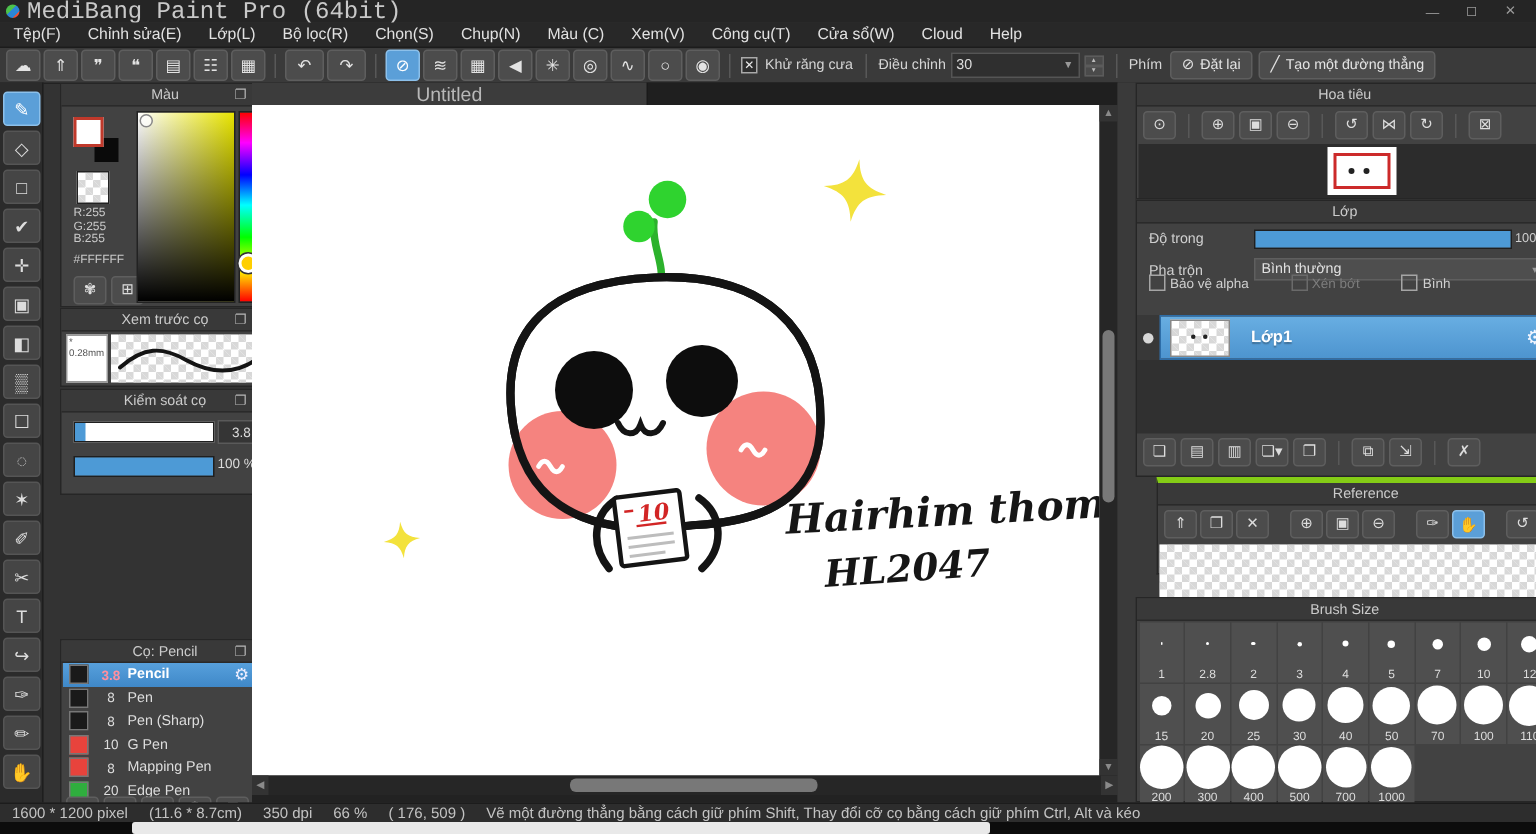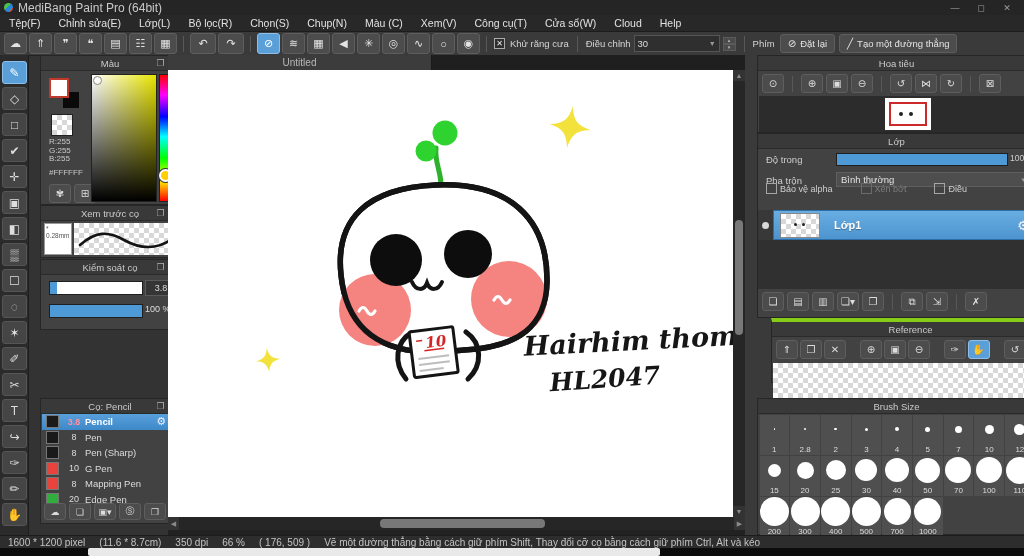--- a/index.html
+++ b/index.html
@@ -4,21 +4,21 @@
 <style>
   html,body{margin:0;padding:0;}
   body{width:1024px;height:556px;position:relative;overflow:hidden;
        font-family:"Liberation Sans","DejaVu Sans",sans-serif;
        background:#333;color:#ddd;-webkit-font-smoothing:antialiased;}
   .abs{position:absolute;}
   
   #titlebar{left:0;top:0;width:1024px;height:15px;background:#252525;display:flex;align-items:center;}
   #app-icon{width:9px;height:9px;border-radius:50%;margin:0 5px 0 4px;
             background:linear-gradient(135deg,#4cc24c 0 40%,#2b86d6 40% 75%,#e8503a 75%);}
-  #title-text{font-size:12px;color:#c9c9c9;}
+  #title-text{font-size:16px;color:#c9c9c9;font-family:Liberation Mono, monospace;}
   .wctl{width:26px;height:13px;display:flex;align-items:center;justify-content:center;color:#9a9a9a;font-size:9px;}
   #win-controls{margin-left:auto;display:flex;margin-right:4px;}
   
   #menubar{left:0;top:15px;width:1024px;height:16px;background:#282828;display:flex;align-items:center;border-bottom:1px solid #1c1c1c;}
   .mitem{padding:0 9px;font-size:10.5px;color:#e2e2e2;height:16px;display:flex;align-items:center;}
   
   #toolbar{left:0;top:32px;width:1024px;height:23px;background:#3a3a3a;display:flex;align-items:center;border-bottom:1px solid #222;}
   .tbtn{width:21px;height:19px;margin:0 1px;background:#4c4c4c;border:1px solid #5e5e5e;border-radius:3px;
         display:flex;align-items:center;justify-content:center;font-size:11px;color:#e3e3e3;}
   .tbtn.wide{width:24px;}
@@ -69,39 +69,39 @@
   #p-preview{left:28px;top:205px;width:140px;height:53px;}
   #pv-size{left:3px;top:17px;width:28px;height:32px;background:#fff;border:1px solid #999;color:#555;font-size:6.5px;padding:1px;box-sizing:border-box;}
   #pv-stroke{left:33px;top:17px;width:103px;height:32px;}
   
   #p-control{left:28px;top:259px;width:140px;height:71px;}
   .track{position:absolute;height:12px;border:1px solid #1f1f1f;background:#fff;}
   .fill{height:100%;background:#4d9ad6;}
   #ctl-val{left:104px;top:20px;width:30px;height:14px;background:#353535;border:1px solid #5a5a5a;font-size:9px;color:#ddd;display:flex;align-items:center;justify-content:center;}
   #ctl-pct{left:104px;top:44px;font-size:9px;color:#ddd;}
   
-  #p-brush{left:28px;top:398px;width:140px;height:126px;}
+  #p-brush{left:28px;top:426px;width:140px;height:126px;}
   #brush-list{position:absolute;left:1px;top:15px;width:128px;}
   .brow{height:15.5px;display:flex;align-items:center;font-size:9.5px;color:#ddd;position:relative;padding-left:4px;}
   .brow .sw{width:11px;height:11px;border:1px solid #777;margin-right:4px;}
   .brow .bsz{width:22px;text-align:center;font-size:9px;}
   .brow.sel{background:linear-gradient(#57a0dc,#3f88c8);color:#fff;font-weight:bold;}
   .brow.sel .bsz{color:#ff8f9f;}
   .brow .gear{position:absolute;right:4px;font-size:11px;color:#eef;}
   #brush-scroll{position:absolute;right:1px;top:15px;width:10px;height:94px;background:#2c2c2c;}
   #brush-scroll .sb-a{height:9px;font-size:6px;color:#999;text-align:center;line-height:9px;}
   #brush-scroll .sb-t{position:absolute;top:10px;left:1px;width:8px;height:30px;background:#666;border-radius:3px;}
   #brush-scroll .sb-b{position:absolute;bottom:0;width:10px;height:9px;font-size:6px;color:#c66;text-align:center;line-height:9px;}
   #brush-foot{position:absolute;left:3px;bottom:3px;display:flex;gap:3px;}
   .bfbtn{width:20px;height:15px;background:#4c4c4c;border:1px solid #5e5e5e;border-radius:3px;display:flex;align-items:center;justify-content:center;font-size:9px;color:#ddd;}
   
   #canvaszone{left:168px;top:55px;width:577px;height:480px;background:#2a2a2a;}
   #tabbar{position:absolute;left:0;top:0;width:577px;height:15px;background:#1f1f1f;}
   #tab{position:absolute;left:0;top:0;width:263px;height:15px;background:#3c3c3c;border-right:1px solid #1a1a1a;
-       display:flex;align-items:center;justify-content:center;font-size:10px;color:#b8b8b8;}
+       display:flex;align-items:center;justify-content:center;font-size:13px;color:#b8b8b8;}
   #canvas-white{position:absolute;left:0;top:15px;width:565px;height:447px;background:#fff;}
   #vscroll{position:absolute;left:565px;top:15px;width:12px;height:447px;background:#262626;}
   #vscroll .sa{position:absolute;width:12px;height:11px;color:#8a8a8a;font-size:7px;text-align:center;line-height:11px;background:#333;}
   #vthumb{position:absolute;left:2px;top:150px;width:8px;height:115px;background:#787878;border-radius:4px;}
   #hscroll{position:absolute;left:0;top:462px;width:577px;height:13px;background:#262626;}
   #hscroll .sa{position:absolute;top:0;width:11px;height:13px;color:#8a8a8a;font-size:7px;text-align:center;line-height:13px;background:#333;}
   #hthumb{position:absolute;left:212px;top:2px;width:165px;height:9px;background:#787878;border-radius:4px;}
   #zone-foot{position:absolute;left:0;top:475px;width:577px;height:5px;background:#222;}
   
   #rpanels{left:745px;top:55px;width:279px;height:480px;background:#3a3a3a;}
@@ -482,21 +482,21 @@
         <span class="lchk" style="margin-left: 8px;">
           <span class="bx"></span>
           <span>Bảo vệ alpha</span>
         </span>
         <span class="lchk dis" style="margin-left: 28px;">
           <span class="bx"></span>
           <span>Xén bớt</span>
         </span>
         <span class="lchk" style="margin-left: 28px;">
           <span class="bx"></span>
-          <span>Điều</span>
+          <span>Bình</span>
         </span>
       </div>
     <div id="layer-item">
       <div id="layer-eye">
           <div class="dot"></div>
         </div>
       <div id="layer-body">
         <div id="layer-thumb" class="checker">
           <div class="fd" style="left:13px;"></div>
             <div class="fd" style="left:21px;"></div>

